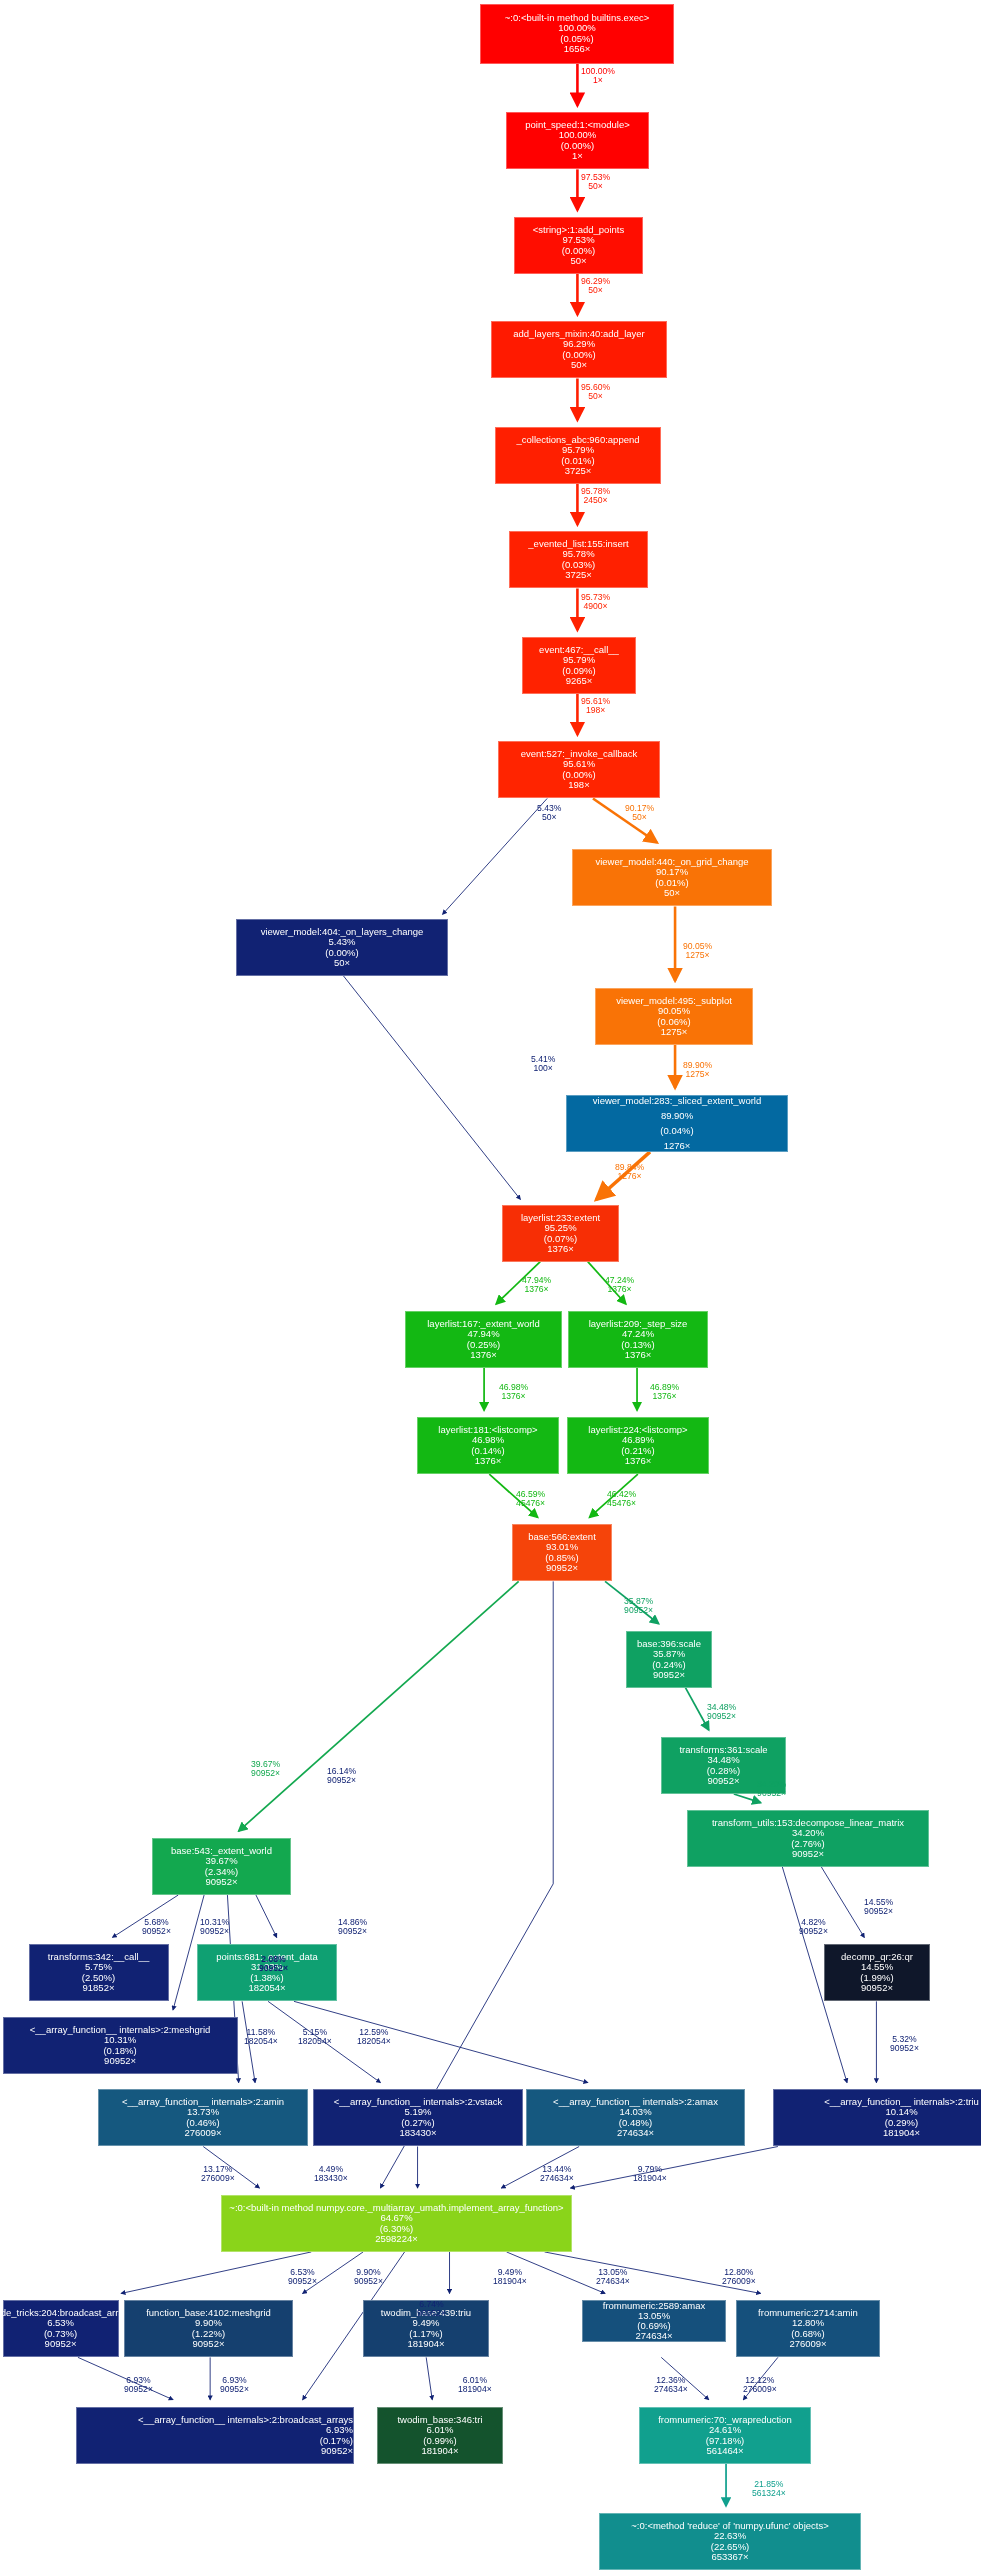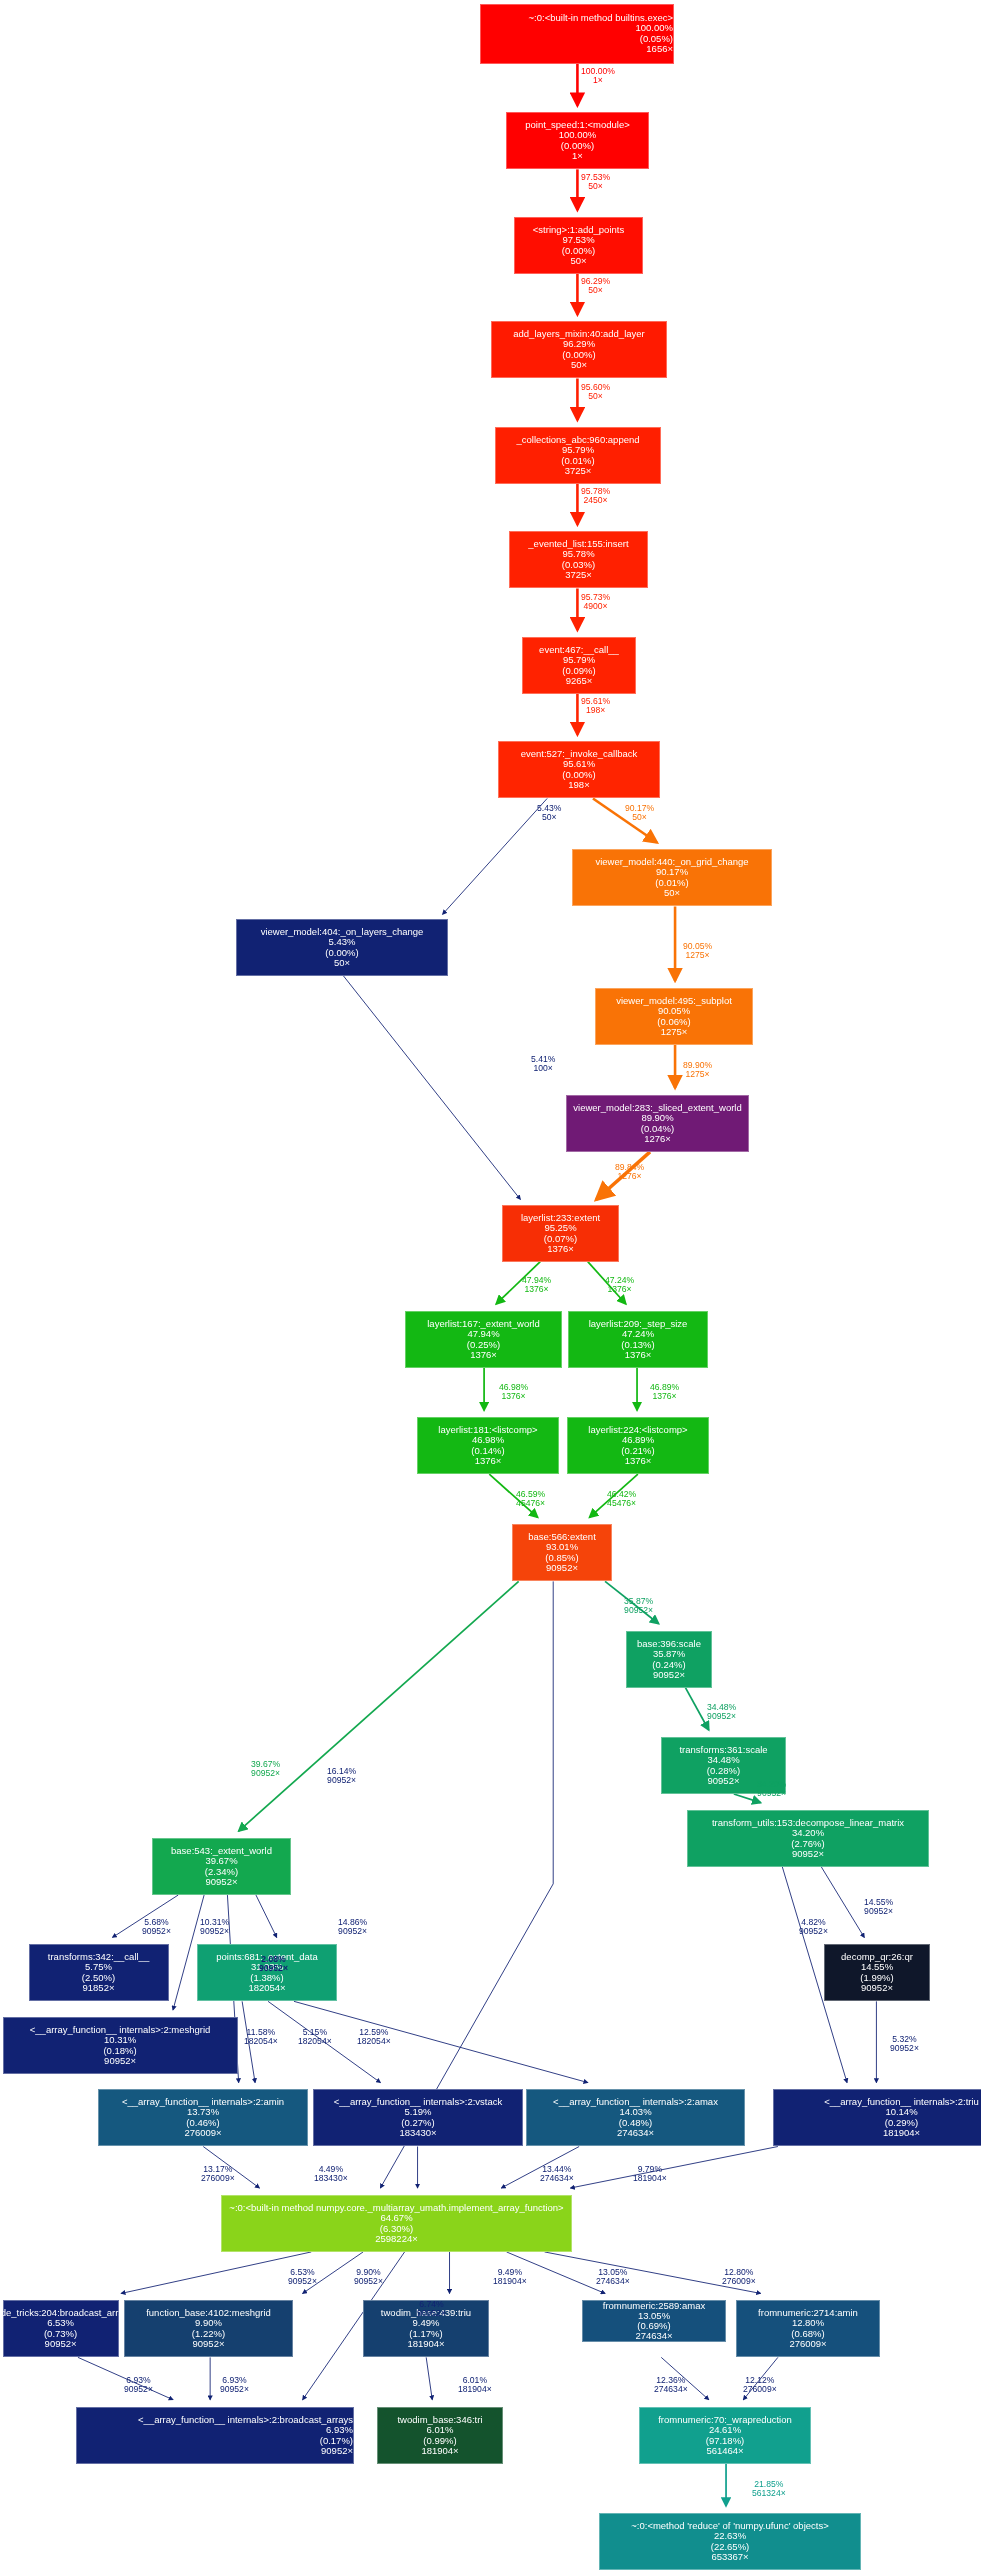--- a/index.html
+++ b/index.html
@@ -105,21 +105,21 @@
       <path d="M 586,2606 L 700,2654" stroke="#112273" stroke-width="1" fill="none" marker-end="url(#arw-112273)"></path>
       <path d="M 630,2606 L 880,2654" stroke="#112273" stroke-width="1" fill="none" marker-end="url(#arw-112273)"></path>
       <path d="M 90,2728 L 200,2777" stroke="#112273" stroke-width="1" fill="none" marker-end="url(#arw-112273)"></path>
       <path d="M 243,2728 L 243,2777" stroke="#112273" stroke-width="1" fill="none" marker-end="url(#arw-112273)"></path>
       <path d="M 493,2728 L 500,2777" stroke="#112273" stroke-width="1" fill="none" marker-end="url(#arw-112273)"></path>
       <path d="M 765,2728 L 820,2777" stroke="#112273" stroke-width="1" fill="none" marker-end="url(#arw-112273)"></path>
       <path d="M 900,2728 L 860,2777" stroke="#112273" stroke-width="1" fill="none" marker-end="url(#arw-112273)"></path>
       <path d="M 840,2851 L 840,2900" stroke="#11a08e" stroke-width="2" fill="none" marker-end="url(#arw-11a08e)"></path>
     </svg>
   <div id="nodelayer">
-      <div class="node" style="left: 480px; top: 3.5px; width: 194px; height: 60px; background: rgb(255, 0, 0); font-size: 9.5px; align-items: flex-end;">
+      <div class="node" style="left: 480px; top: 3.5px; width: 194px; height: 60px; background: rgb(255, 0, 0); font-size: 9.5px;">
         <div class="fn">~:0:&lt;built-in method builtins.exec&gt;</div>
         <div class="pct">100.00%</div>
         <div class="self">(0.05%)</div>
         <div class="cnt">1656×</div>
       </div>
       <div class="node" style="left: 506px; top: 112px; width: 143px; height: 57px; background: rgb(255, 0, 0); font-size: 9.5px;">
         <div class="fn">point_speed:1:&lt;module&gt;</div>
         <div class="pct">100.00%</div>
         <div class="self">(0.00%)</div>
         <div class="cnt">1×</div>
@@ -171,21 +171,21 @@
         <div class="pct">5.43%</div>
         <div class="self">(0.00%)</div>
         <div class="cnt">50×</div>
       </div>
       <div class="node" style="left: 595px; top: 988px; width: 158px; height: 57px; background: rgb(249, 115, 6); font-size: 9.5px;">
         <div class="fn">viewer_model:495:_subplot</div>
         <div class="pct">90.05%</div>
         <div class="self">(0.06%)</div>
         <div class="cnt">1275×</div>
       </div>
-      <div class="node" style="left: 566px; top: 1095px; width: 183px; height: 57px; background: #701a75; font-size: 9.5px;">
+      <div class="node" style="left: 566px; top: 1095px; width: 222px; height: 57px; background: #0369a1; font-size: 9.5px; justify-content: space-between;">
         <div class="fn">viewer_model:283:_sliced_extent_world</div>
         <div class="pct">89.90%</div>
         <div class="self">(0.04%)</div>
         <div class="cnt">1276×</div>
       </div>
       <div class="node" style="left: 502px; top: 1205px; width: 117px; height: 57px; background: rgb(247, 46, 5); font-size: 9.5px;">
         <div class="fn">layerlist:233:extent</div>
         <div class="pct">95.25%</div>
         <div class="self">(0.07%)</div>
         <div class="cnt">1376×</div>

